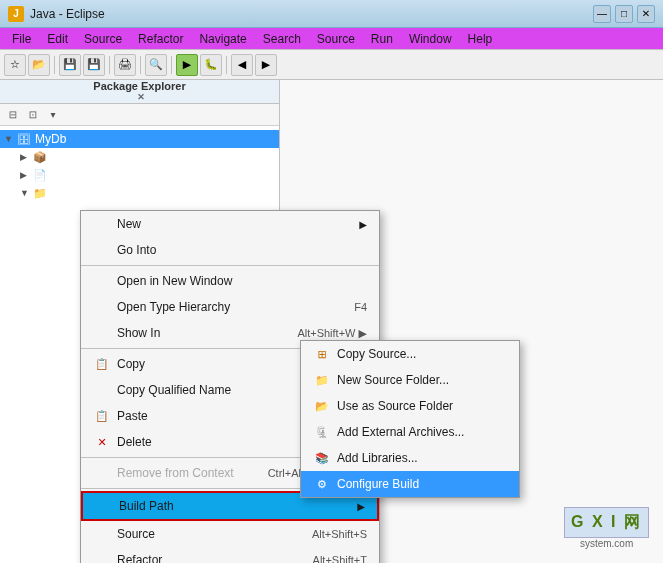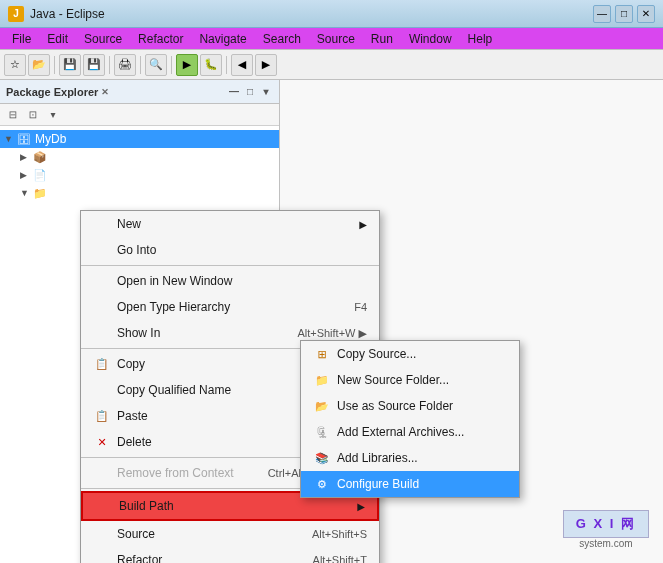--- a/index.html
+++ b/index.html
@@ -107,20 +107,21 @@
     .panel-header {
       background: #e8f0f8;
       height: 24px;
       display: flex;
       align-items: center;
       padding: 0 6px;
       border-bottom: 1px solid #c0c0c0;
       font-size: 11px;
       font-weight: bold;
       color: #333;
+      flex-direction: column;
     }
     .panel-header-controls {
       margin-left: auto;
       display: flex;
       gap: 2px;
     }
     .ph-ctrl {
       width: 14px; height: 14px;
       display: flex; align-items: center; justify-content: center;
       font-size: 10px; cursor: pointer; color: #555;
@@ -177,21 +178,21 @@
     }
     .cm-item {
       display: flex;
       align-items: center;
       padding: 4px 12px;
       cursor: pointer;
       color: #1a1a1a;
       position: relative;
     }
     .cm-item.highlighted {
-      background: #ef4444;
+      background: #0ea5e9;
       border: 2px solid #cc0000;
     }
     .cm-item.disabled { color: #aaa; cursor: default; }
     .cm-item .cm-label { flex: 1; }
     .cm-item .cm-shortcut { color: #555; margin-left: 20px; font-size: 11px; }
     .cm-item .cm-arrow { margin-left: 8px; font-size: 10px; }
     .cm-sep { height: 1px; background: #c0c0c0; margin: 2px 0; }
     .cm-item-icon { width: 18px; height: 18px; margin-right: 6px; display: flex; align-items: center; justify-content: center; font-size: 11px; }
 
     
@@ -390,17 +391,17 @@
       <span class="cm-item-icon" style="color:#888;">📚</span>
       <span class="cm-label">Add Libraries...</span>
     </div>
     <div class="cm-item last-highlighted">
       <span class="cm-item-icon">⚙</span>
       <span class="cm-label">Configure Build</span>
     </div>
   </div>
 
   <div style="position:absolute; right:14px; bottom:14px; text-align:center; z-index:50;">
-    <div style="background: rgba(200,220,240,0.8); border:1px solid #aac; padding:4px 12px; font-size:13px; font-weight:bold; color:#6d28d9; letter-spacing:2px;">G X I 网</div>
+    <div style="background: rgba(200,220,240,0.8); border:1px solid #aac; padding:4px 6px; font-size:16px; font-weight:bold; color:#4d7c0f; letter-spacing:2px;">G X I 网</div>
     <div style="font-size:10px; color:#666;">system.com</div>
   </div>
 
 </div>
 
 </body></html>

